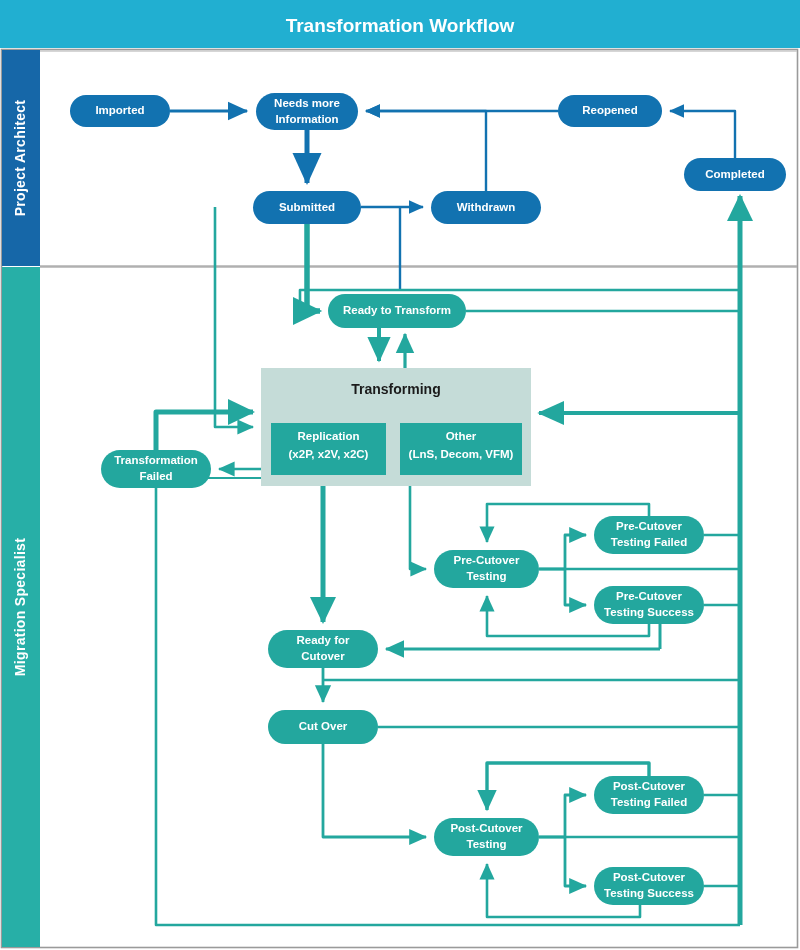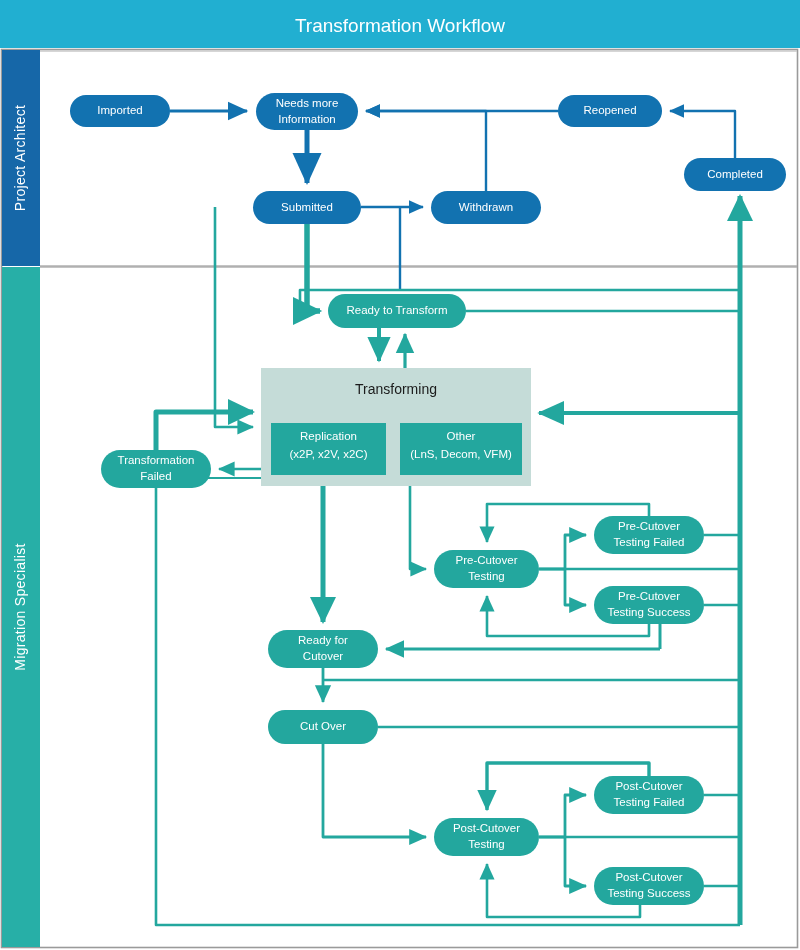--- a/index.html
+++ b/index.html
@@ -8,20 +8,21 @@
     background: #ffffff;
   }
   #canvas {
     position: relative;
     width: 800px;
     height: 950px;
     background: #ffffff;
     font-family: "Liberation Sans", sans-serif;
     overflow: hidden;
     box-sizing: border-box;
+    font-weight: bold;
   }
   #diagram-svg {
     position: absolute;
     left: 0;
     top: 0;
     width: 800px;
     height: 950px;
   }
   .node-label {
     font-family: "Liberation Sans", sans-serif;

